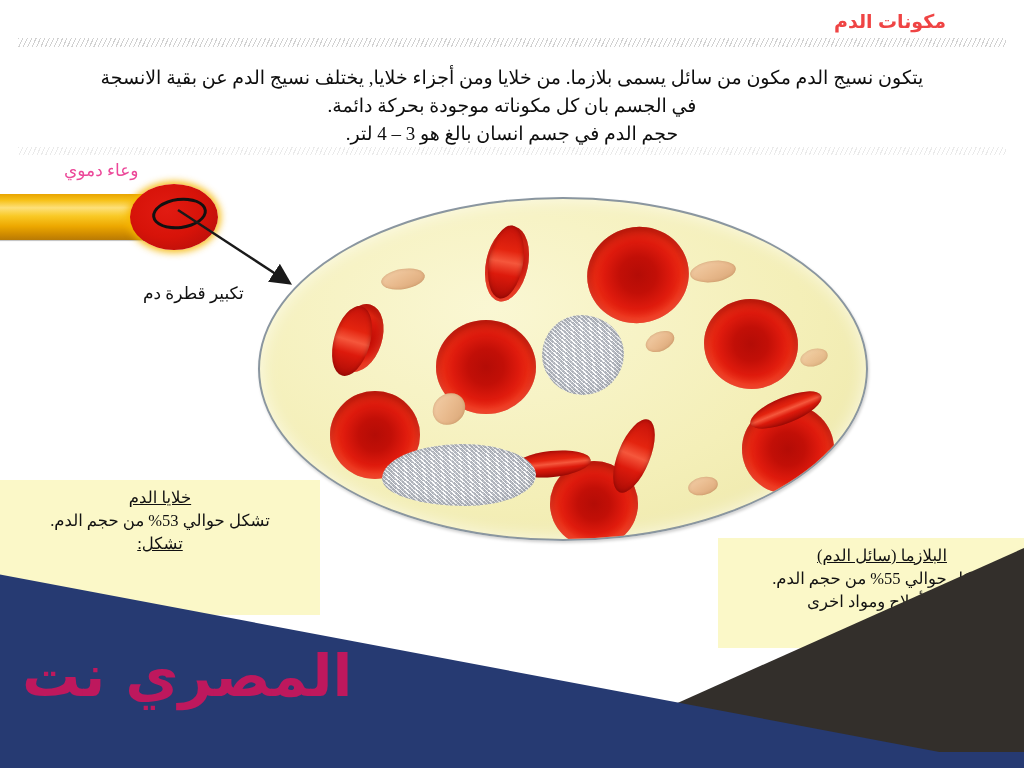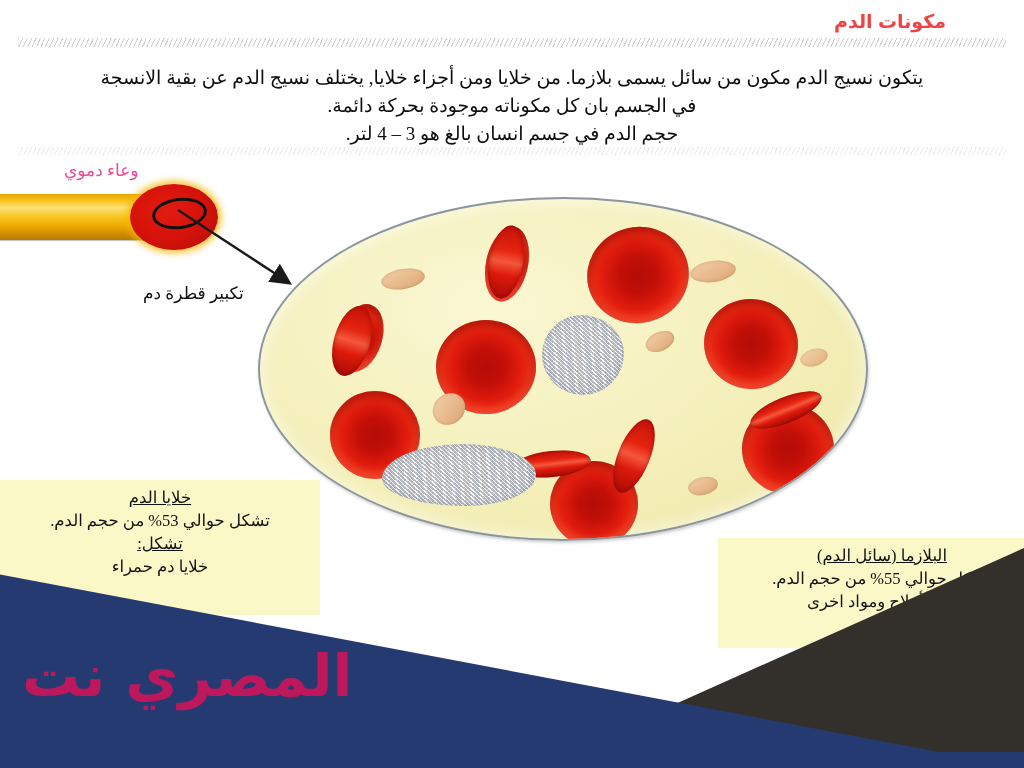--- a/index.html
+++ b/index.html
@@ -203,21 +203,20 @@
     <div class="cell plt" style="left:385px;top:133px;width:30px;height:19px;transform:rotate(-24deg);"></div>
     <div class="cell plt" style="left:172px;top:195px;width:34px;height:30px;transform:rotate(-40deg);border-radius:50%;"></div>
     <div class="cell plt" style="left:428px;top:278px;width:30px;height:18px;transform:rotate(-12deg);"></div>
     <div class="cell plt" style="left:540px;top:150px;width:28px;height:17px;transform:rotate(-16deg);opacity:.85;"></div>
   </div>
 
   <div class="info-box info-box-left">
     <div class="hd">خلايا الدم</div>
     <div>تشكل حوالي 53% من حجم الدم.</div>
     <div class="hd">تشكل:</div>
-    <div>خلايا دم حمراء</div>
   </div>
 
   <div class="info-box info-box-right">
     <div class="hd">البلازما (سائل الدم)</div>
     <div>تشكل حوالي 55% من حجم الدم.</div>
     <div>ماء وأملاح ومواد اخرى</div>
   </div>
 
   <div class="tri-dark"></div>
   <div class="tri-blue"></div>

